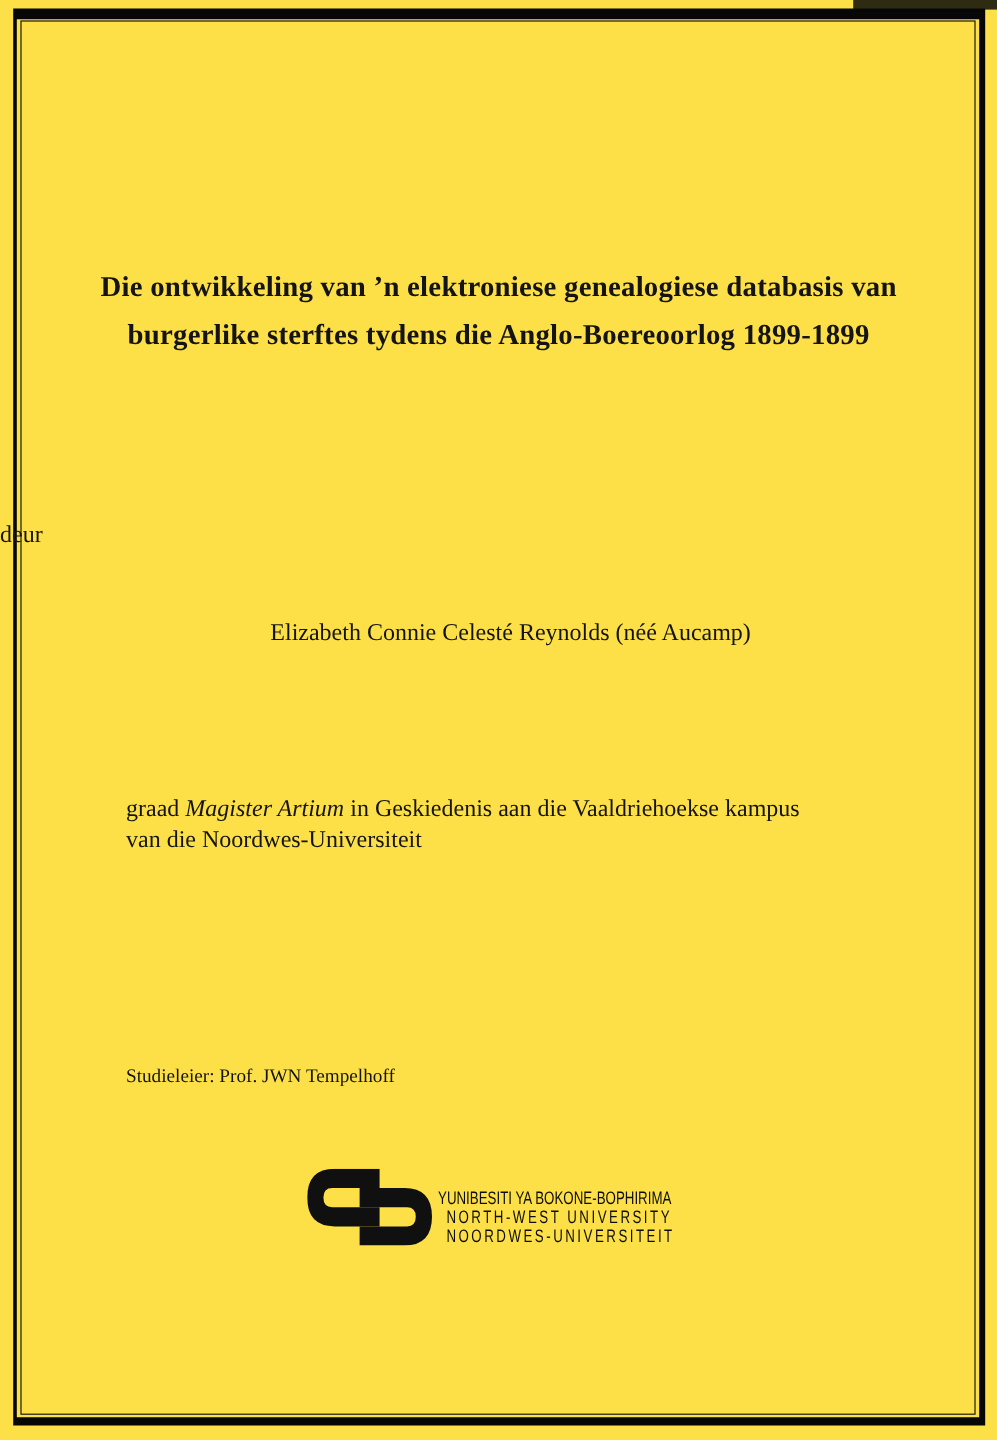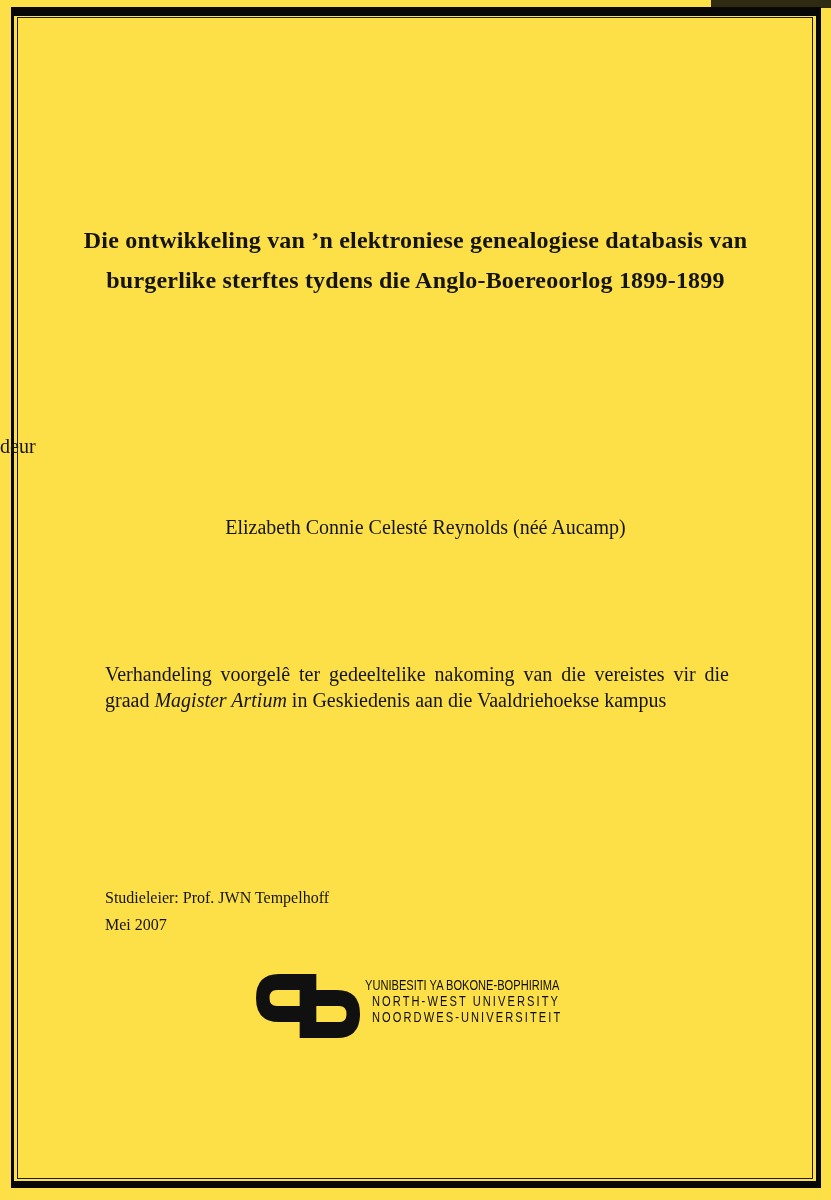--- a/index.html
+++ b/index.html
@@ -54,21 +54,21 @@
     position:absolute;top:884px;left:105px;
     font-size:16px;line-height:27px;
   }
   
   .logo-row{
     position:absolute;top:974px;left:256px;
     display:flex;align-items:flex-start;
   }
   .logo-mark{flex:0 0 auto;display:block;}
   .logo-text{
-    margin-left:5px;margin-top:3px;
+    margin-left:5px;margin-top:17px;
     font-family:"Liberation Sans","DejaVu Sans",sans-serif;
     font-size:15px;line-height:16px;
     color:#0e0e0e;
     white-space:nowrap;
   }
   .logo-line{display:block;transform:scaleX(.74);transform-origin:left top;}
   .logo-line.spread{letter-spacing:2.8px;margin-left:7px;}
 </style>
 </head>
 <body>
@@ -83,27 +83,26 @@
   <h1 class="title">
     <span class="title-line">Die ontwikkeling van ’n elektroniese genealogiese databasis van</span>
     <span class="title-line">burgerlike sterftes tydens die Anglo-Boereoorlog 1899-1899</span>
   </h1>
 
   <div class="byline">deur</div>
 
   <div class="author">Elizabeth Connie Celesté Reynolds (néé Aucamp)</div>
 
   <div class="statement">
-    <div class="st-justified">Verhandeling voorgelê ter gedeeltelike nakoming van die vereistes vir die</div>
     <div><span>graad </span><em>Magister Artium</em><span> in Geskiedenis aan die Vaaldriehoekse kampus</span></div>
+    <div>van die Noordwes-Universiteit</div>
   </div>
 
   <div class="supervisor-block">
     <div>Studieleier: Prof. JWN Tempelhoff</div>
-    <div>Mei 2007</div>
   </div>
 
   <div class="logo-row">
     <svg class="logo-mark" width="104" height="64" viewBox="0 0 100 60" preserveAspectRatio="none" aria-hidden="true">
       <path fill="#101010" d="M58,0 H22 Q0,0 0,22.5 Q0,45 22,45 H58 V30 H20 Q13,30 13,22.5 Q13,15 20,15 H58 Z"></path>
       <path fill="#101010" d="M42,60 H78 Q100,60 100,37.5 Q100,15 78,15 H42 V30 H80 Q87,30 87,37.5 Q87,45 80,45 H42 Z"></path>
     </svg>
     <div class="logo-text">
       <span class="logo-line">YUNIBESITI YA BOKONE-BOPHIRIMA</span>
       <span class="logo-line spread">NORTH-WEST UNIVERSITY</span>

